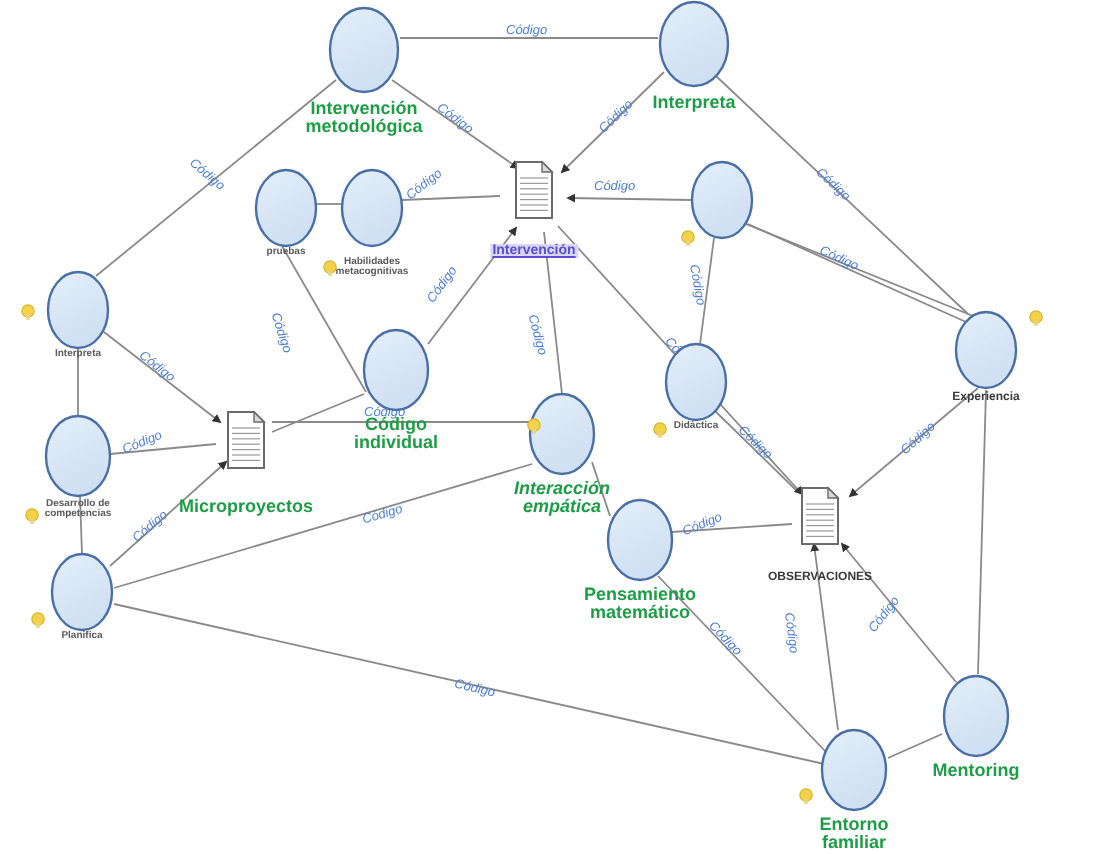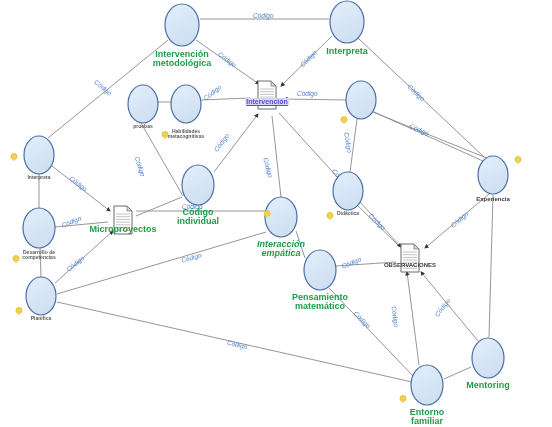--- a/index.html
+++ b/index.html
@@ -60,20 +60,21 @@
     position: absolute;
     transform: translate(-50%, -50%);
   }
   .doc-label {
     position: absolute;
     left: 50%;
     transform: translateX(-50%);
     text-align: center;
     white-space: nowrap;
     pointer-events: none;
+    margin-top: 24px;
   }
   .lbl-link {
     color: #5b4fcf;
     font-size: 7px;
     font-weight: bold;
     text-decoration: underline;
     background: #d9d6f2;
     padding: 0 1px;
   }
   .memo {

